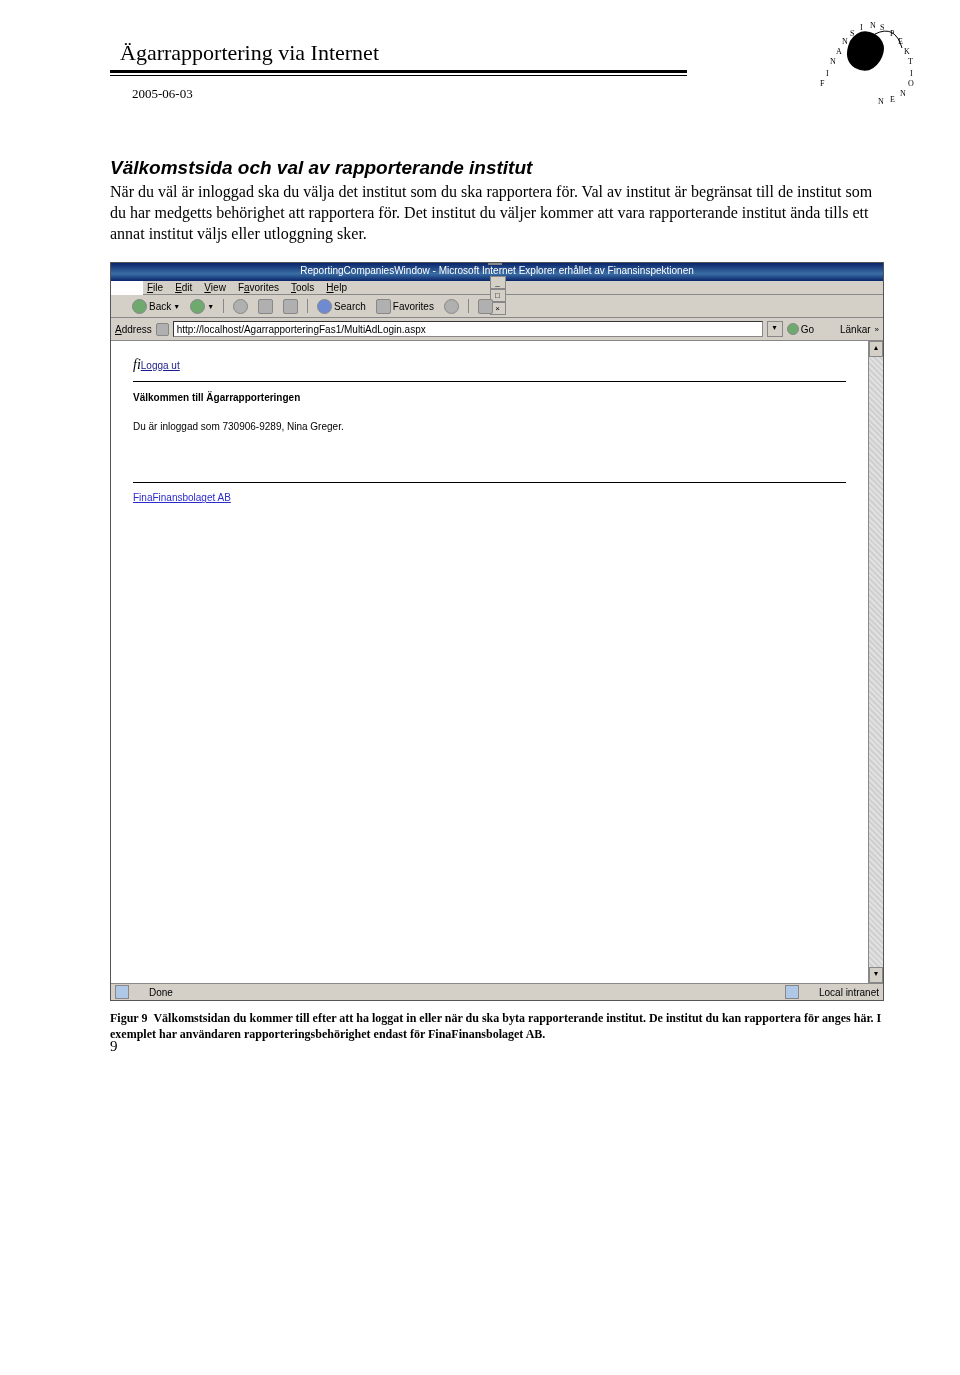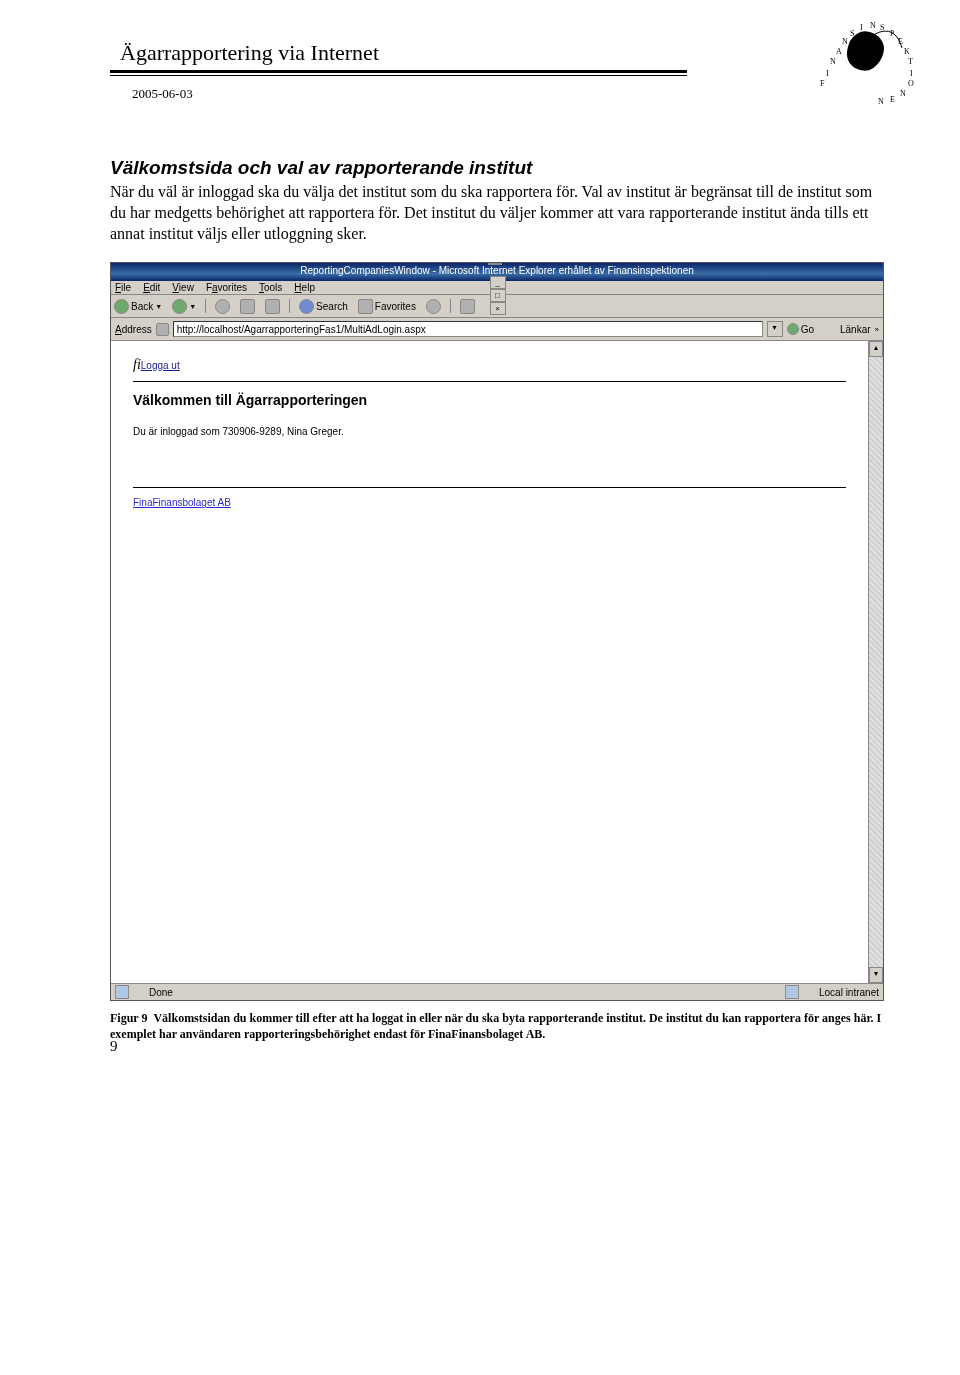--- a/index.html
+++ b/index.html
@@ -89,28 +89,29 @@
     line-height: 11px;
     color: #000;
   }
   .ie-menubar {
     background: #d4d0c8;
     border-bottom: 1px solid #888;
     font-size: 10px;
     padding: 1px 4px;
     display: flex;
     gap: 12px;
+    margin-left: 32px;
   }
   .ie-menubar span { cursor: default; }
   .ie-menubar span u { text-decoration: underline; }
   .ie-toolbar {
     background: #d4d0c8;
     border-bottom: 1px solid #888;
     font-size: 10px;
-    padding: 2px 0;
+    padding: 2px 18px;
     display: flex;
     align-items: center;
     gap: 4px;
     height: 18px;
   }
   .tbtn {
     display: inline-flex;
     align-items: center;
     gap: 2px;
     padding: 0 3px;
@@ -210,21 +211,21 @@
     margin-right: 25px;
     text-decoration: underline;
   }
   .fi-divider {
     border-top: 1px solid #000;
     margin: 0 0 10px 0;
     width: 100%;
   }
   .app-title {
     font-family: Arial, sans-serif;
-    font-size: 14px;
+    font-size: 10px;
     font-weight: bold;
     margin: 4px 0 18px 0;
   }
   .logged-in {
     font-size: 10px;
     margin-bottom: 50px;
   }
   .choose-heading {
     font-family: Arial, sans-serif;
     font-weight: bold;

